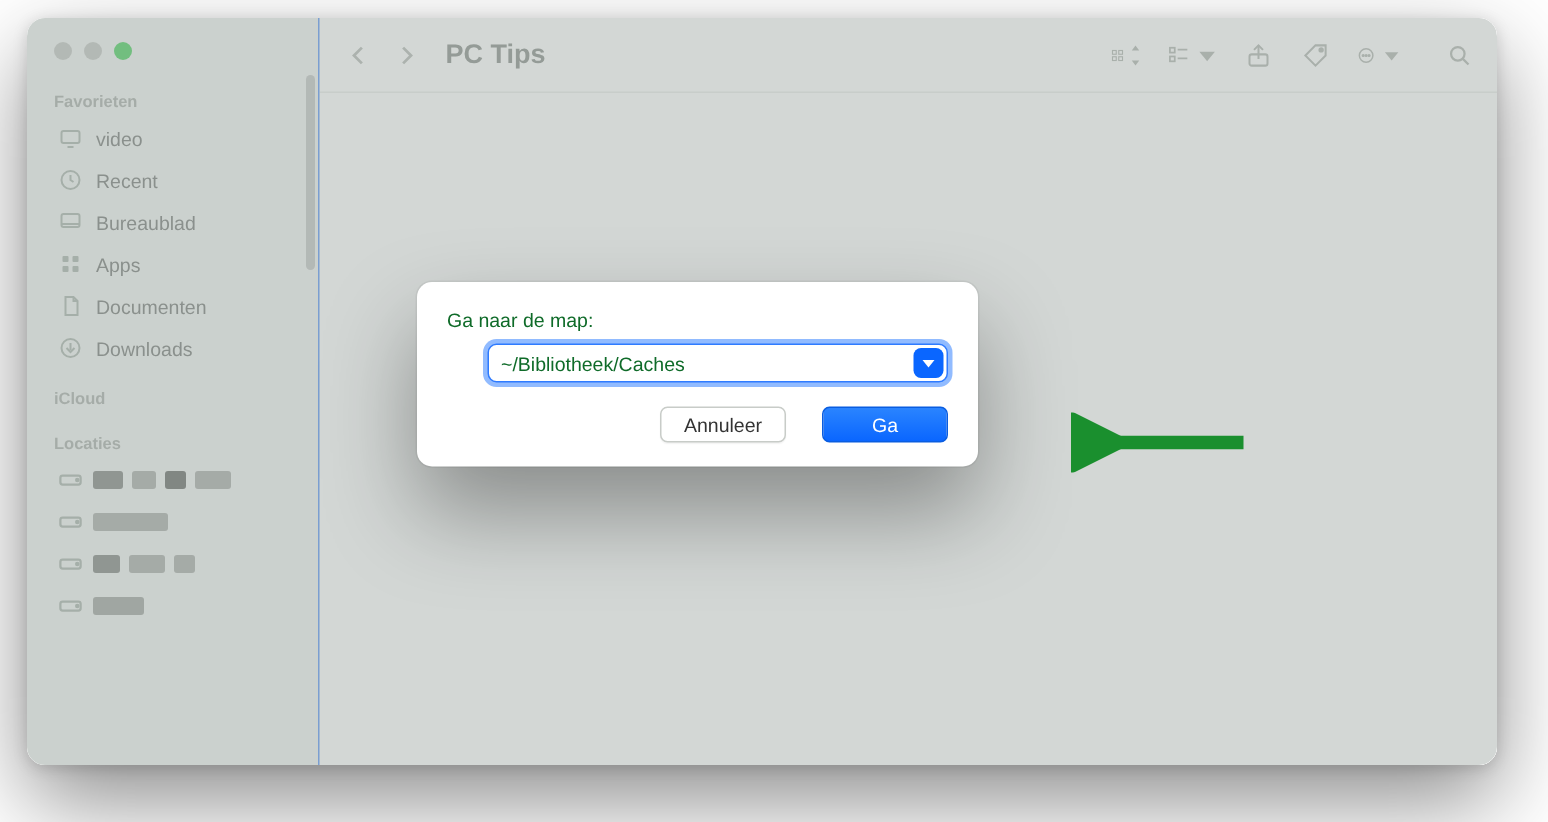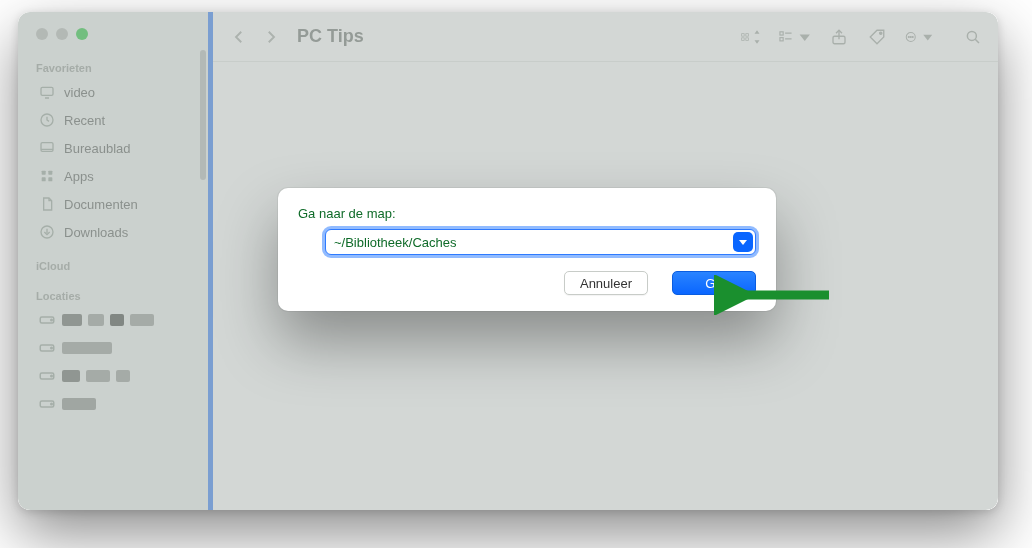--- a/index.html
+++ b/index.html
@@ -27,21 +27,21 @@
     position: absolute;
     inset: 0;
     background: rgba(175,182,178,.55);
     z-index: 5;
     border-radius: 12px;
   }
   
   .sidebar {
     width: 195px;
     background: #eef1ef;
-    border-right: 5px solid #3b82f6;
+    border-right: 1px solid #3b82f6;
     padding: 10px 10px 10px 14px;
     font-size: 13px;
     color: #6a6f6b;
     position: relative;
   }
   .sidebar .scroll-thumb {
     position: absolute;
     right: 2px;
     top: 38px;
     width: 6px;
@@ -120,21 +120,21 @@
   .tb-group { display: flex; align-items: center; gap: 16px; color: #a3a8a3; }
   .tb-icon { width: 22px; height: 22px; display:flex;align-items:center;justify-content:center; }
   .tb-icon svg { width: 18px; height: 18px; }
   .content { flex: 1; background: #fff; }
 
   
   .dialog {
     position: absolute;
     left: 278px;
     top: 188px;
-    width: 498px;
+    width: 374px;
     background: #fff;
     border-radius: 10px;
     box-shadow: 0 30px 60px rgba(0,0,0,.35), 0 0 0 1px rgba(0,0,0,.05);
     padding: 18px 20px 16px 20px;
     z-index: 10;
   }
   .dialog-label {
     font-size: 13px;
     color: #0f6b29;
     margin-bottom: 8px;

